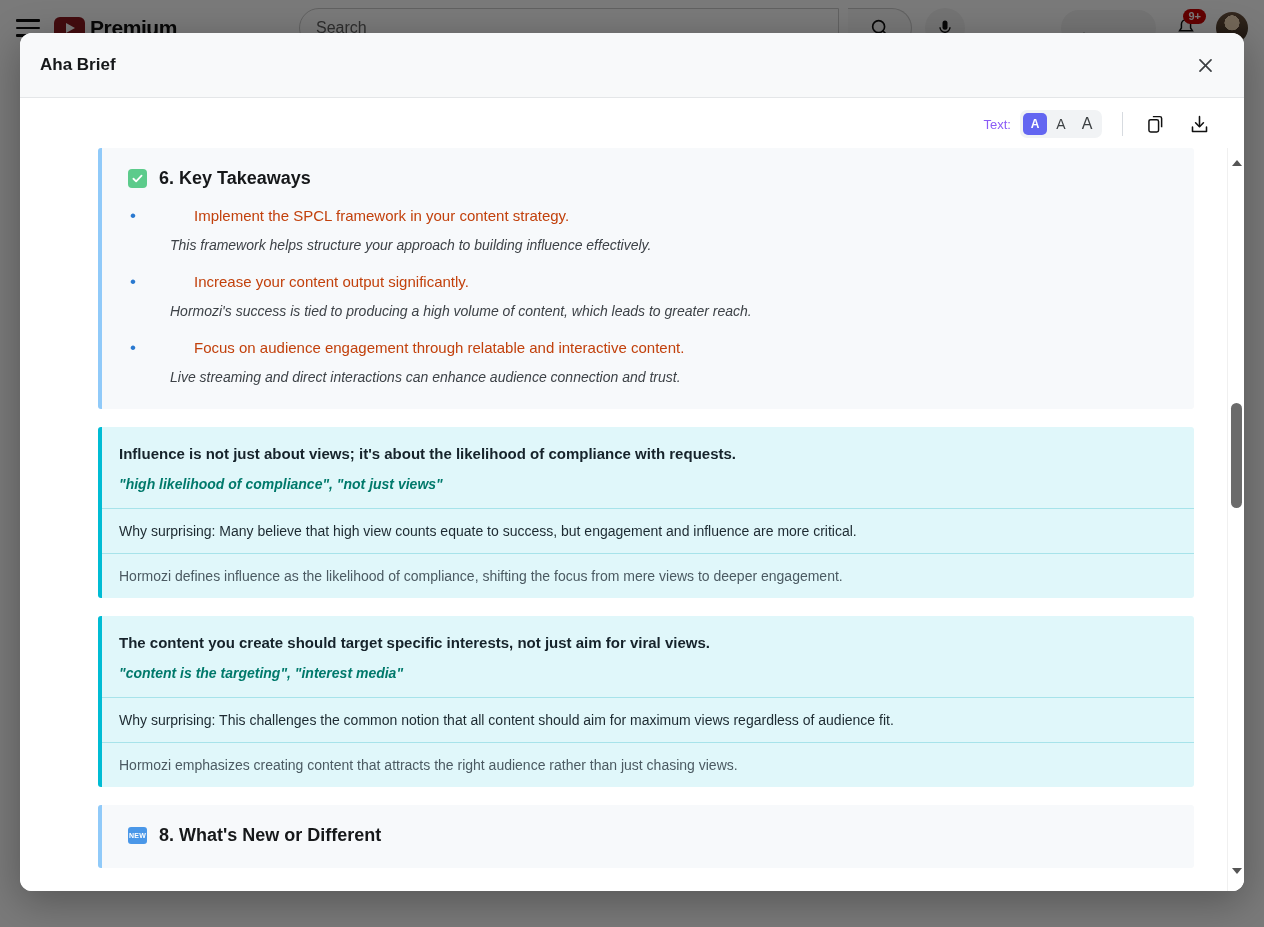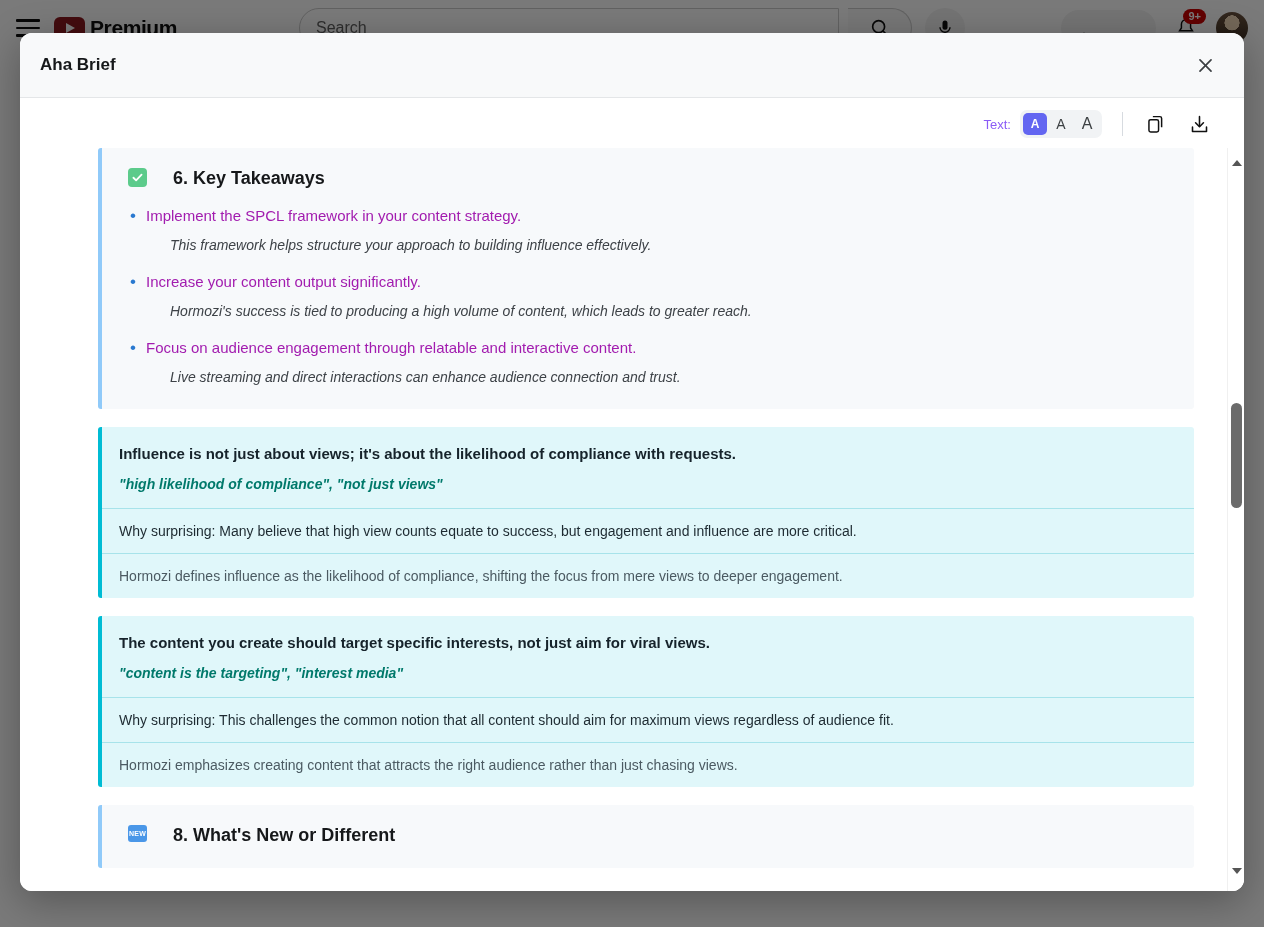--- a/index.html
+++ b/index.html
@@ -139,21 +139,21 @@
 
   .section-card {
     background: #f7f9fb;
     border-left: 4px solid #90caf9;
     border-radius: 3px;
     padding: 20px 26px 22px 26px;
     margin-bottom: 18px;
     width: 1096px;
   }
   .section-heading {
-    display: flex; align-items: flex-start; gap: 26px;
+    display: flex; align-items: center; gap: 12px;
     font-size: 18px; font-weight: bold; color: #16181a;
     margin-bottom: 16px;
   }
   .heading-plain {
     display: flex; align-items: center; gap: 13px;
     font-size: 18px; font-weight: bold; color: #16181a;
     margin: 0 0 16px 12px;
   }
 
   .emoji-check {
@@ -172,21 +172,21 @@
     color: #ffffff; font-size: 7px; font-weight: bold; letter-spacing: 0.2px;
     display: inline-flex; align-items: center; justify-content: center;
     flex: 0 0 19px; font-family: "Liberation Sans", sans-serif;
   }
 
   .bullet-row { display: flex; align-items: flex-start; gap: 0; margin-bottom: 4px; }
   .bullet-dot {
     color: #2979d0; font-size: 17px; line-height: 22px; width: 18px;
     flex: 0 0 18px; text-align: left; padding-left: 2px;
   }
-  .bullet-text { font-size: 15px; color: #a21caf; line-height: 22px; }
+  .bullet-text { font-size: 15px; color: #c2410c; line-height: 22px; margin-left: 48px; }
   .bullet-sub {
     font-size: 14px; font-style: italic; color: #3d4247;
     margin: 8px 0 16px 42px; line-height: 20px;
   }
   .bullet-group:last-child .bullet-sub { margin-bottom: 0; }
 
   
   .aha-card {
     background: #e0f7fa;
     border-left: 4px solid #00bcd4;

